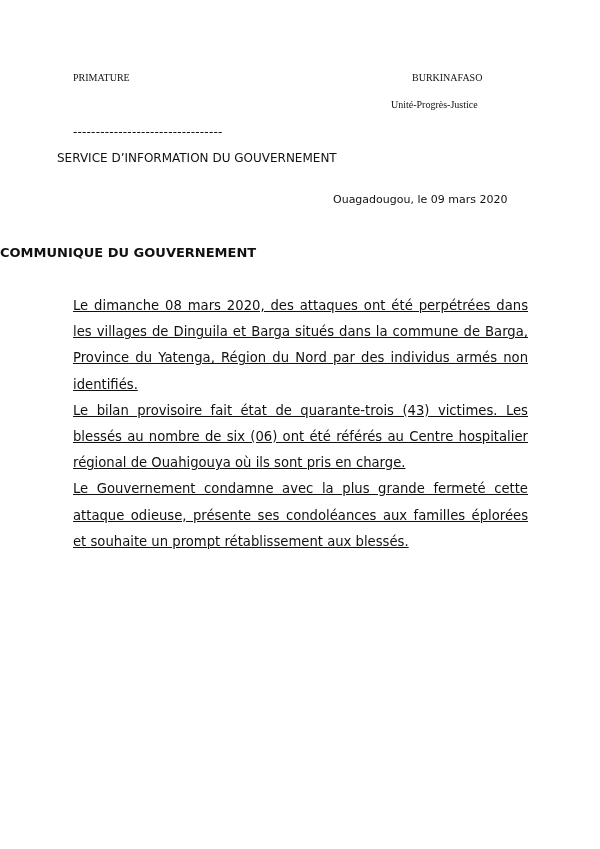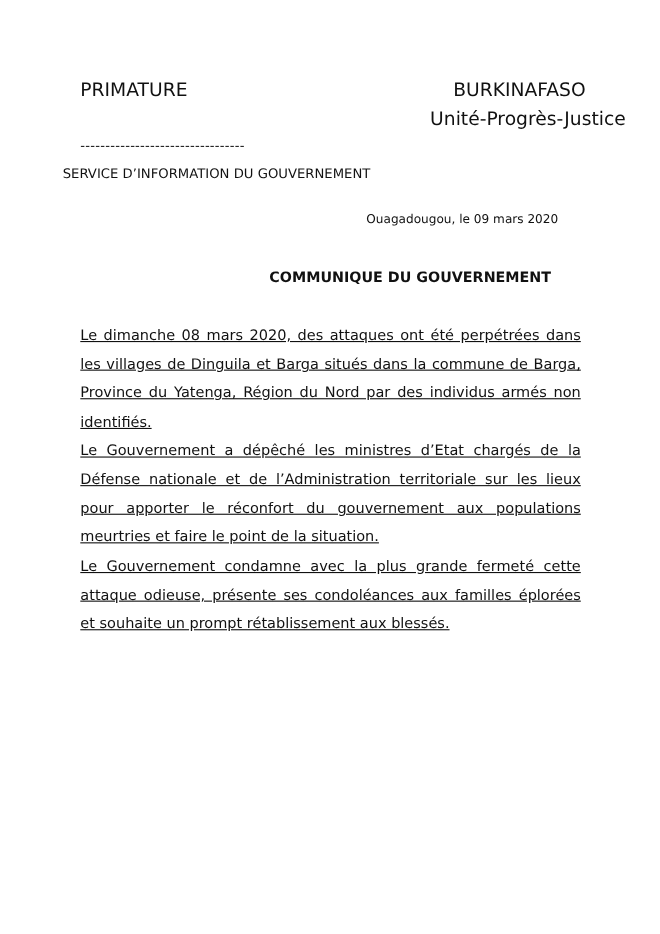--- a/index.html
+++ b/index.html
@@ -9,29 +9,29 @@
     }
     body {
       width: 600px;
       height: 849px;
       position: relative;
       overflow: hidden;
       font-family: "DejaVu Sans", sans-serif;
       color: #111111;
     }
     .abs { position: absolute; white-space: nowrap; }
-    .hdr { font-size: 17px; }
+    .hdr { font-size: 10px; font-family: Liberation Serif, serif; }
     #primature { left: 73px; top: 72px; }
     #burkina { left: 412px; top: 72px; }
     #devise { left: 391px; top: 99px; }
     #dashes { left: 73px; top: 125px; font-size: 12px; letter-spacing: 0.2px; }
     #service { left: 57px; top: 151px; font-size: 12px; }
     #dateline { left: 333px; top: 193px; font-size: 11px; }
     #title {
-      left: 0; width: 501px; top: 245px; text-align: right;
+      left: 0; width: 501px; top: 245px; text-align: left;
       font-size: 13px; font-weight: bold; text-decoration: underline;
     }
     #title span { display: inline-block; transform: translateX(0px); }
     #body {
       position: absolute;
       left: 73px;
       top: 293px;
       width: 455px;
       font-size: 13.2px;
       line-height: 26.2px;
@@ -53,16 +53,16 @@
   <div id="service" class="abs">SERVICE D’INFORMATION DU GOUVERNEMENT</div>
 
   <div id="dateline" class="abs">Ouagadougou, le 09 mars 2020</div>
 
   <div id="title" class="abs">
     <span>COMMUNIQUE DU GOUVERNEMENT</span>
   </div>
 
   <div id="body">
     <p>Le dimanche 08 mars 2020, des attaques ont été perpétrées dans les villages de Dinguila et Barga situés dans la commune de Barga, Province du Yatenga, Région du Nord par des individus armés non identifiés.</p>
-    <p>Le Gouvernement a dépêché les ministres d’Etat chargés de la Défense nationale et de l’Administration territoriale sur les lieux pour apporter le réconfort du gouvernement aux populations meurtries et faire le point de la situation.</p>
+    <p>Le bilan provisoire fait état de quarante-trois (43) victimes. Les blessés au nombre de six (06) ont été référés au Centre hospitalier régional de Ouahigouya où ils sont pris en charge.</p>
     <p>Le Gouvernement condamne avec la plus grande fermeté cette attaque odieuse, présente ses condoléances aux familles éplorées et souhaite un prompt rétablissement aux blessés.</p>
   </div>
 </div>
 
 </body></html>

